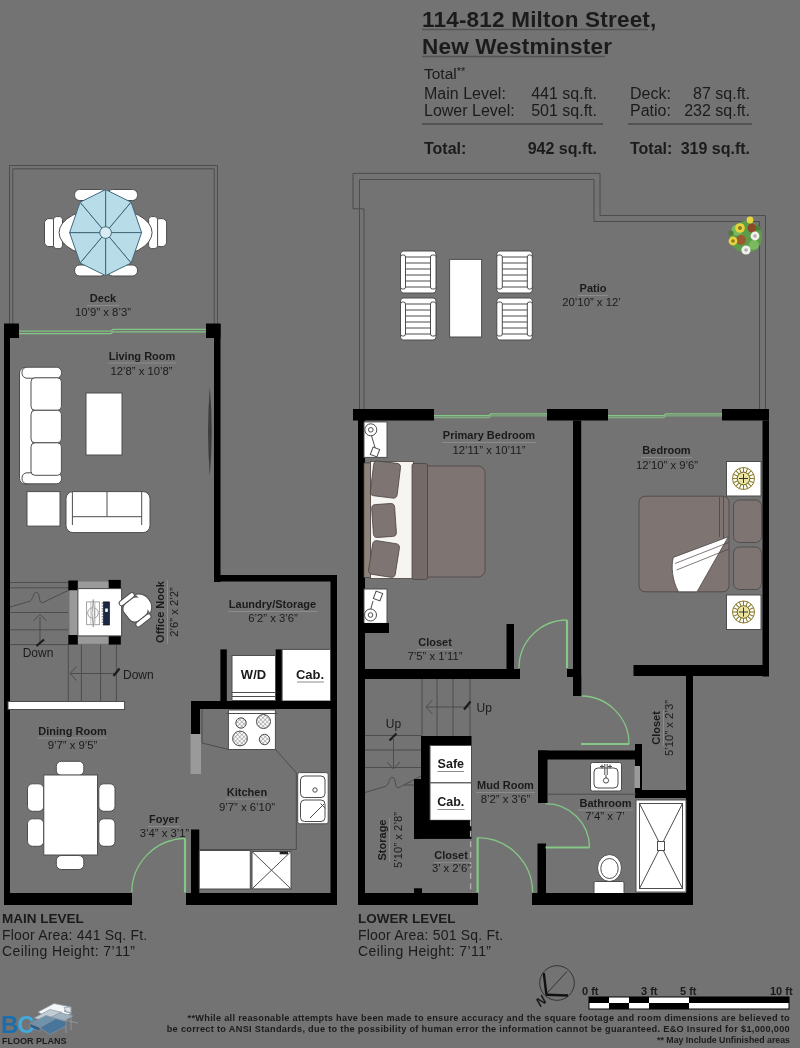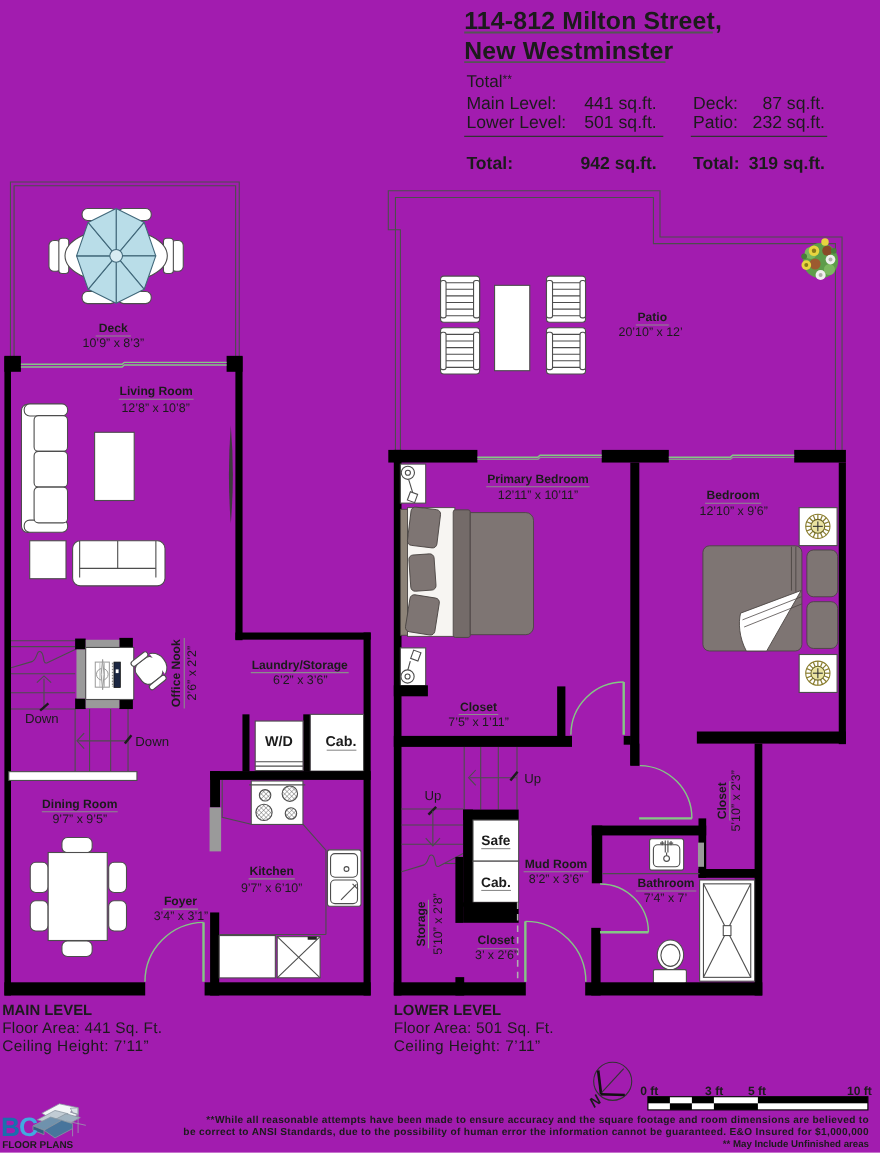--- a/index.html
+++ b/index.html
@@ -1,16 +1,16 @@
 <!DOCTYPE html>
 <html><head>
 <meta charset="utf-8">
 <style>
   html,body{margin:0;padding:0;background:#ffffff;}
-  #page{position:relative;width:800px;height:1048px;background:#a21caf;overflow:hidden;}
+  #page{position:relative;width:800px;height:1048px;background:#737373;overflow:hidden;}
   svg{position:absolute;left:0;top:0;}
   text{font-family:"Liberation Sans", sans-serif;fill:#1b1b1b;}
   .rn{font-weight:bold;font-size:11px;}
   .dm{font-size:11.3px;}
   .wall{fill:#000000;}
   .thin{fill:none;stroke:#4d4d4d;stroke-width:1;}
   .fur{fill:#ffffff;stroke:#4d4d4d;stroke-width:1;}
   .grn{fill:none;stroke:#85c785;stroke-width:1.3;}
   .ul{stroke:#8c8c8c;stroke-width:1;}
 </style>

